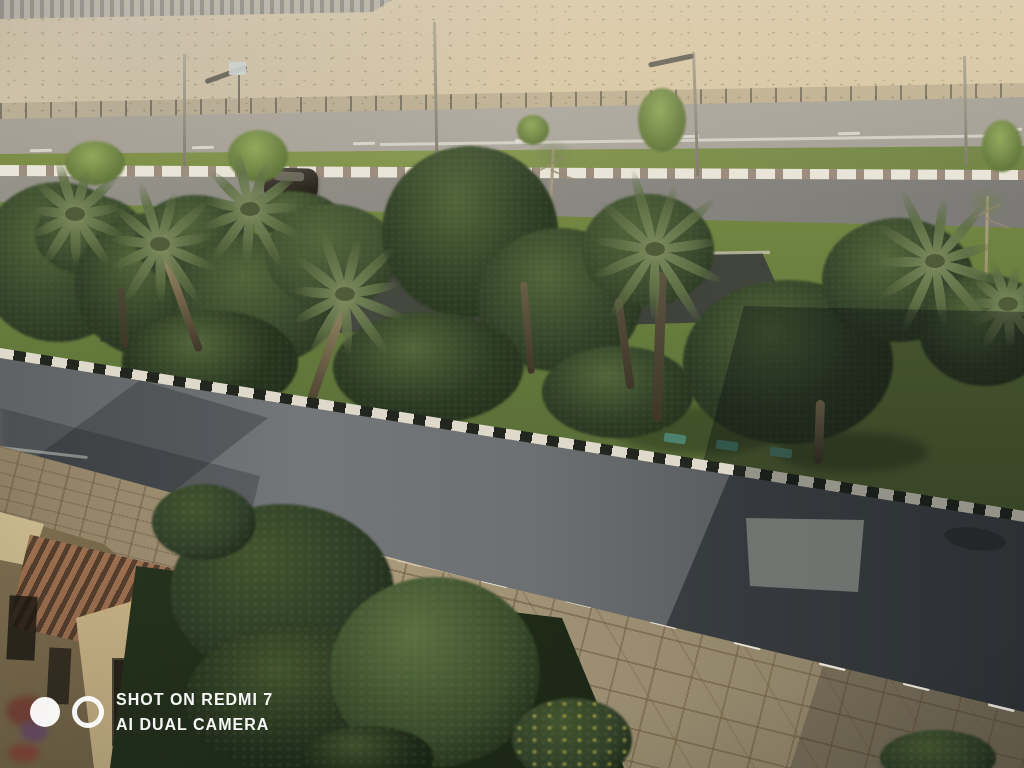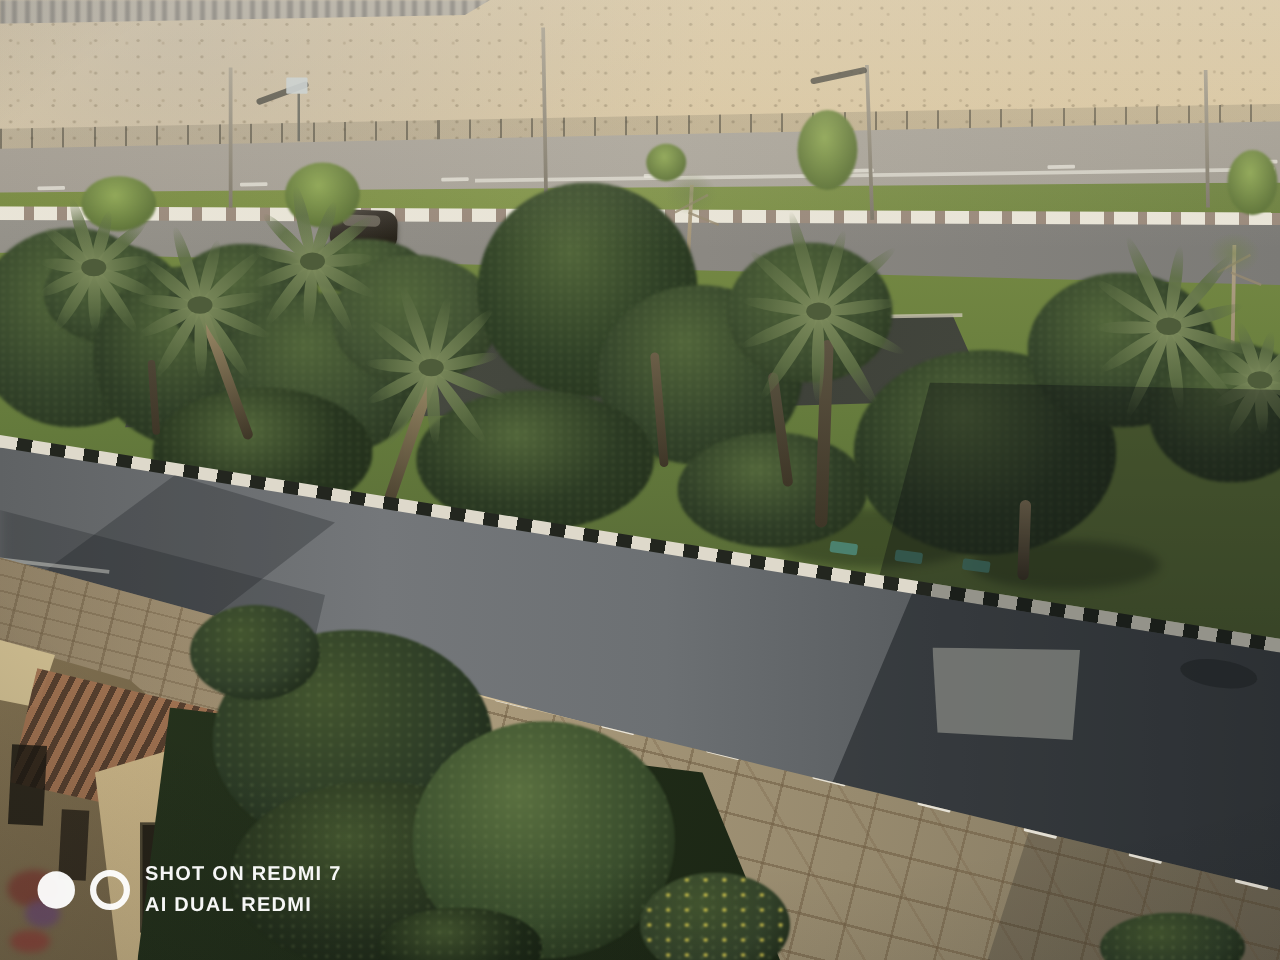--- a/index.html
+++ b/index.html
@@ -367,16 +367,16 @@
     </div>
 
   <div class="layer haze"></div>
   <div class="layer vignette"></div>
 
   <div class="abs wm">
     <div class="wm-dot"></div>
     <div class="wm-ring"></div>
     <div class="wm-text">
       <div>SHOT ON REDMI 7</div>
-      <div>AI DUAL REDMI</div>
+      <div>AI DUAL CAMERA</div>
     </div>
   </div>
 </div>
 
 </body></html>

